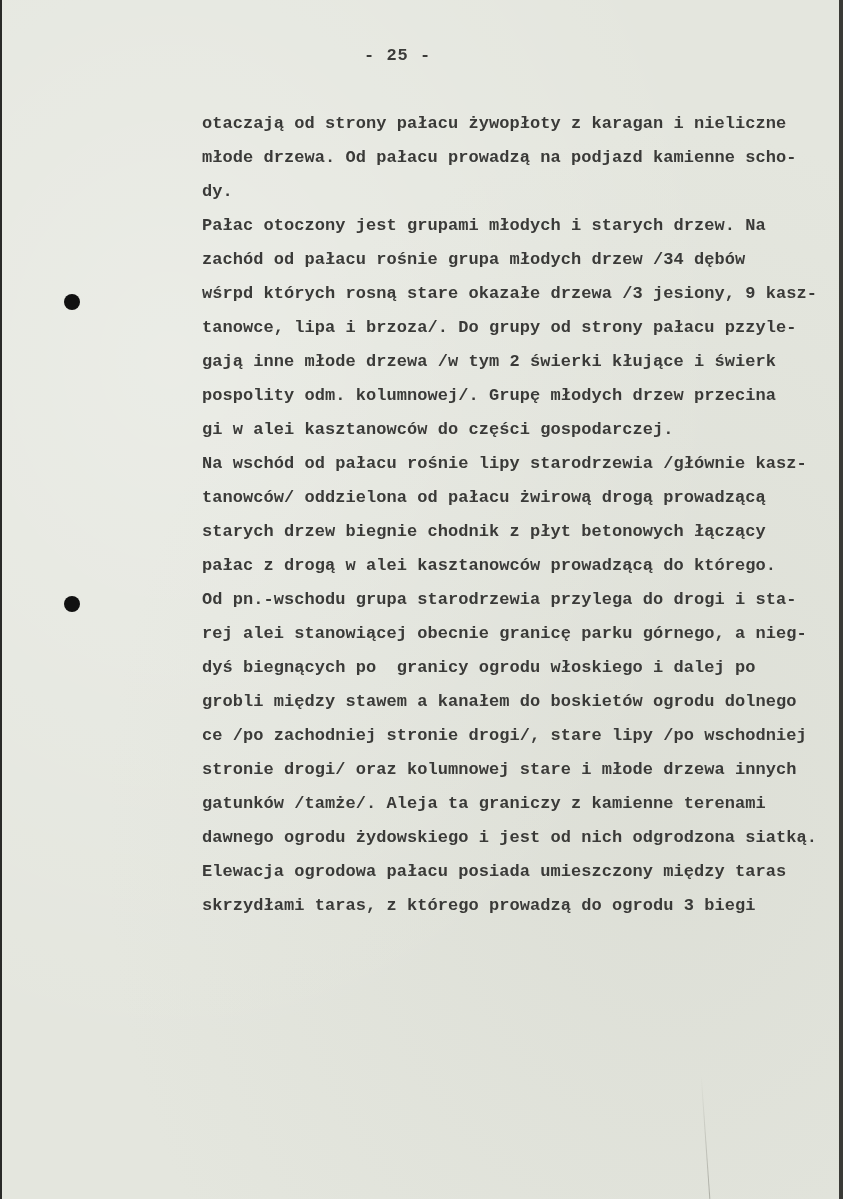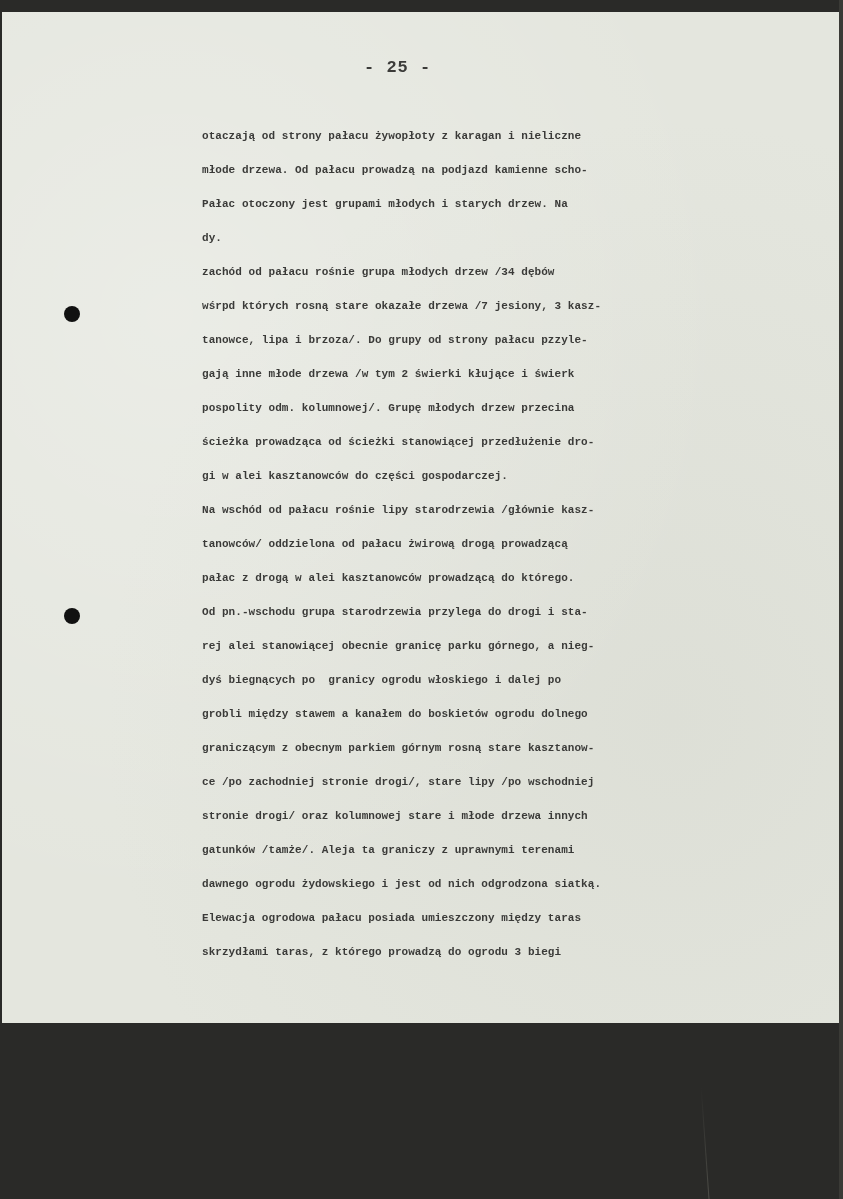--- a/index.html
+++ b/index.html
@@ -1,71 +1,70 @@
 <!DOCTYPE html>
 <html><head>
 <meta charset="utf-8">
 <style>
   html, body { margin:0; padding:0; }
   body { width:843px; height:1199px; background:#2a2a28; overflow:hidden; }
   .page {
-    position:absolute; left:2px; top:12px; width:838px; height:1011px;
+    position:absolute; left:2px; top:0; width:838px; height:1199px;
     background:#e4e6de;
     background-image:
       radial-gradient(ellipse at 20% 30%, rgba(255,255,255,0.25), rgba(255,255,255,0) 60%),
       radial-gradient(ellipse at 80% 70%, rgba(200,202,192,0.25), rgba(200,202,192,0) 60%);
   }
   .right-edge { position:absolute; right:0; top:0; width:4px; height:1199px; background:#3a3a36; }
   .page-number {
     position:absolute; left:362px; top:46px;
     font-family:"Liberation Mono", monospace; font-weight:bold; font-size:17px;
     color:#3b3b39; letter-spacing:1px;
   }
   .text-block { position:absolute; left:200px; top:112px; width:630px; }
   .line {
     height:34px; line-height:24px;
-    font-family:"Liberation Mono", monospace; font-weight:bold; font-size:11px;
+    font-family:"Liberation Mono", monospace; font-weight:bold; font-size:17px;
     color:#3a3a38; white-space:pre; letter-spacing:0.05px;
   }
   .punch-hole { position:absolute; width:16px; height:16px; border-radius:50%; background:#111; }
   .fold-line {
     position:absolute; left:703px; top:1075px; width:1px; height:124px;
     background:linear-gradient(to bottom, rgba(120,120,110,0.0), rgba(120,120,110,0.5));
     transform:rotate(-4deg);
   }
 </style>
 </head>
 <body>
 
 <div class="page">
   <div class="page-number">-  25  -</div>
 
   <div class="text-block" id="text-block">
       <div class="line">otaczają od strony pałacu żywopłoty z karagan i nieliczne</div>
       <div class="line">młode drzewa. Od pałacu prowadzą na podjazd kamienne scho-</div>
+      <div class="line">dy.</div>
       <div class="line">Pałac otoczony jest grupami młodych i starych drzew. Na</div>
-      <div class="line">dy.</div>
       <div class="line">zachód od pałacu rośnie grupa młodych drzew /34 dębów</div>
-      <div class="line">wśrpd których rosną stare okazałe drzewa /7 jesiony, 3 kasz-</div>
+      <div class="line">wśrpd których rosną stare okazałe drzewa /3 jesiony, 9 kasz-</div>
       <div class="line">tanowce, lipa i brzoza/. Do grupy od strony pałacu pzzyle-</div>
       <div class="line">gają inne młode drzewa /w tym 2 świerki kłujące i świerk</div>
       <div class="line">pospolity odm. kolumnowej/. Grupę młodych drzew przecina</div>
-      <div class="line">ścieżka prowadząca od ścieżki stanowiącej przedłużenie dro-</div>
       <div class="line">gi w alei kasztanowców do części gospodarczej.</div>
       <div class="line">Na wschód od pałacu rośnie lipy starodrzewia /głównie kasz-</div>
       <div class="line">tanowców/ oddzielona od pałacu żwirową drogą prowadzącą</div>
+      <div class="line">starych drzew biegnie chodnik z płyt betonowych łączący</div>
       <div class="line">pałac z drogą w alei kasztanowców prowadzącą do którego.</div>
       <div class="line">Od pn.-wschodu grupa starodrzewia przylega do drogi i sta-</div>
       <div class="line">rej alei stanowiącej obecnie granicę parku górnego, a nieg-</div>
       <div class="line">dyś biegnących po  granicy ogrodu włoskiego i dalej po</div>
       <div class="line">grobli między stawem a kanałem do boskietów ogrodu dolnego</div>
-      <div class="line">graniczącym z obecnym parkiem górnym rosną stare kasztanow-</div>
       <div class="line">ce /po zachodniej stronie drogi/, stare lipy /po wschodniej</div>
       <div class="line">stronie drogi/ oraz kolumnowej stare i młode drzewa innych</div>
-      <div class="line">gatunków /tamże/. Aleja ta graniczy z uprawnymi terenami</div>
+      <div class="line">gatunków /tamże/. Aleja ta graniczy z kamienne terenami</div>
       <div class="line">dawnego ogrodu żydowskiego i jest od nich odgrodzona siatką.</div>
       <div class="line">Elewacja ogrodowa pałacu posiada umieszczony między taras</div>
       <div class="line">skrzydłami taras, z którego prowadzą do ogrodu 3 biegi</div>
     </div>
 
   <div class="punch-hole" style="left:62px; top:294px;"></div>
   <div class="punch-hole" style="left:62px; top:596px;"></div>
 
   <div class="fold-line"></div>
 </div>

